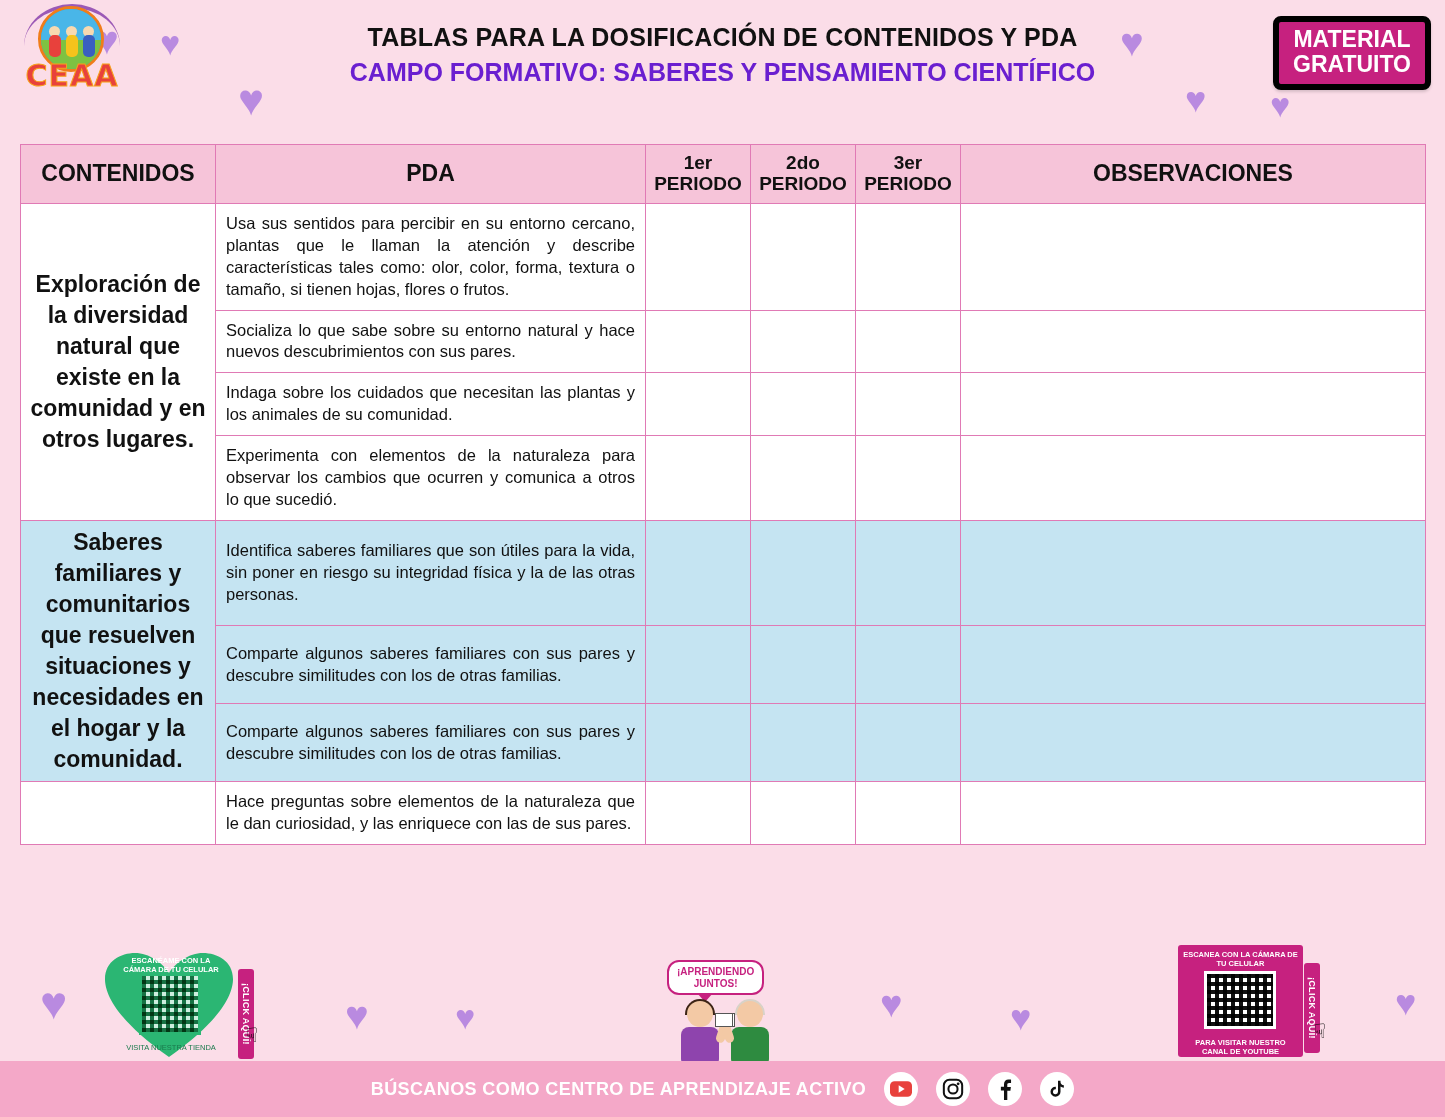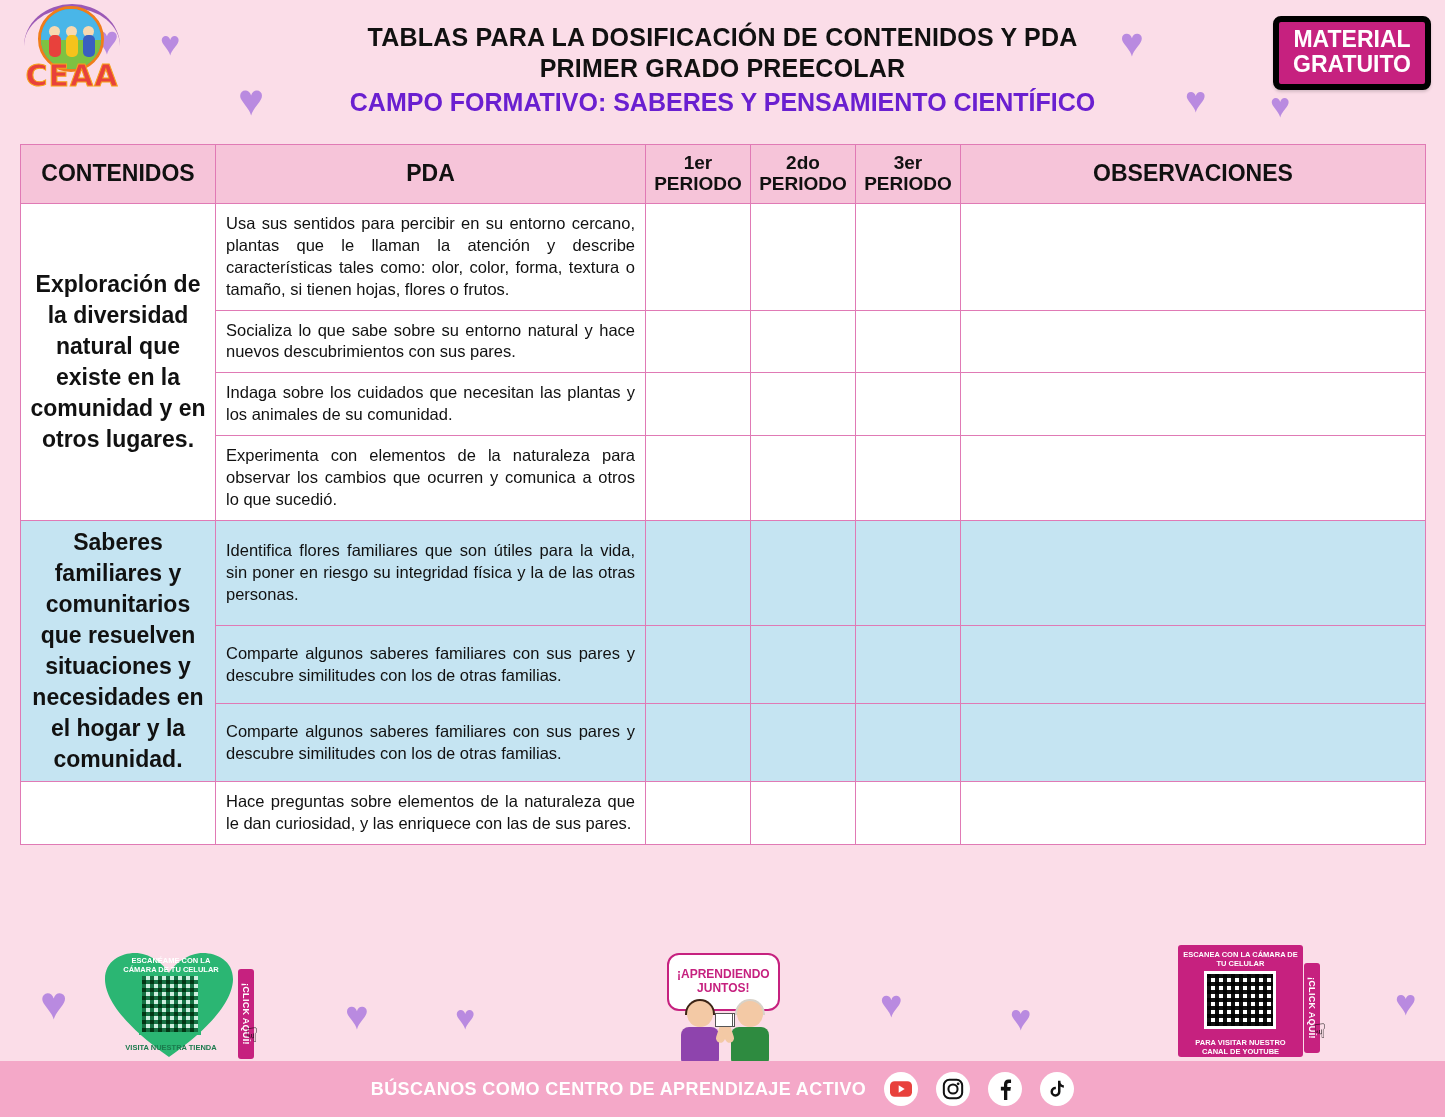--- a/index.html
+++ b/index.html
@@ -199,21 +199,21 @@
     font-weight: 800;
     color: #fff;
     line-height: 1.15;
   }
   .qr-caption-bottom {
     position: absolute;
     left: 12px; top: 96px;
     width: 108px;
     text-align: center;
     font-size: 7.5px;
-    font-weight: 700;
+    font-weight: 400;
     color: #1b7a4d;
   }
   .click-tab {
     position: absolute;
     right: -4px; top: 22px;
     background: #c6217f;
     color: #fff;
     font-size: 9px;
     font-weight: 800;
     padding: 14px 3px;
@@ -227,26 +227,26 @@
     font-size: 20px;
   }
 
   .center-art {
     position: absolute;
     left: 655px; top: 10px;
     width: 150px; height: 118px;
   }
   .bubble {
     position: absolute;
-    left: 12px; top: 8px;
+    left: 12px; top: 15px;
     background: #fff;
     border: 2px solid #c6217f;
     border-radius: 12px;
-    padding: 13px 8px;
-    font-size: 12px;
+    padding: 4px 8px;
+    font-size: 10px;
     font-weight: 800;
     color: #c6217f;
     text-align: center;
     line-height: 1.15;
   }
   .bubble:after {
     content: "";
     position: absolute;
     left: 28px; bottom: -9px;
     border-left: 8px solid transparent;
@@ -380,21 +380,20 @@
       <div class="h3"></div>
     <div class="k1"></div>
       <div class="k2"></div>
       <div class="k3"></div>
   </div>
   <div class="logo-ceaa">CEAA</div>
 </div>
 
 <div class="header">
   <div class="l1">TABLAS PARA LA DOSIFICACIÓN DE CONTENIDOS Y PDA</div>
-  <div class="l2">PRIMER GRADO PREECOLAR</div>
   <div class="l3">CAMPO FORMATIVO: SABERES Y PENSAMIENTO CIENTÍFICO</div>
 </div>
 
 <div class="badge">
   <div>MATERIAL</div>
   <div>GRATUITO</div>
 </div>
 
 <div class="table-wrap">
 <table>
@@ -452,21 +451,21 @@
     <tr class="white">
       <td class="pda">Experimenta con elementos de la naturaleza para observar los cambios que ocurren y comunica a otros lo que sucedió.</td>
       <td></td>
       <td></td>
       <td></td>
       <td></td>
     </tr>
 
     <tr class="blue">
       <td class="cont" rowspan="3">Saberes familiares y comunitarios que resuelven situaciones y necesidades en el hogar y la comunidad.</td>
-      <td class="pda">Identifica flores familiares que son útiles para la vida, sin poner en riesgo su integridad física y la de las otras personas.</td>
+      <td class="pda">Identifica saberes familiares que son útiles para la vida, sin poner en riesgo su integridad física y la de las otras personas.</td>
       <td></td>
       <td></td>
       <td></td>
       <td></td>
     </tr>
     <tr class="blue">
       <td class="pda">Comparte algunos saberes familiares con sus pares y descubre similitudes con los de otras familias.</td>
       <td></td>
       <td></td>
       <td></td>

